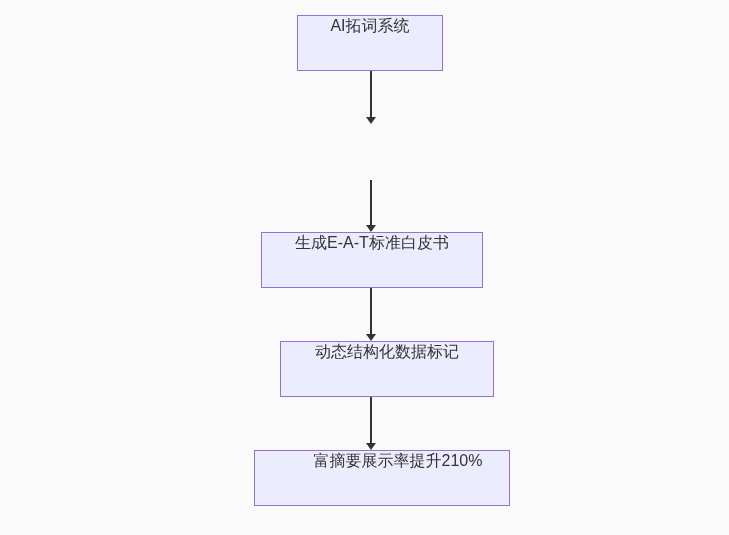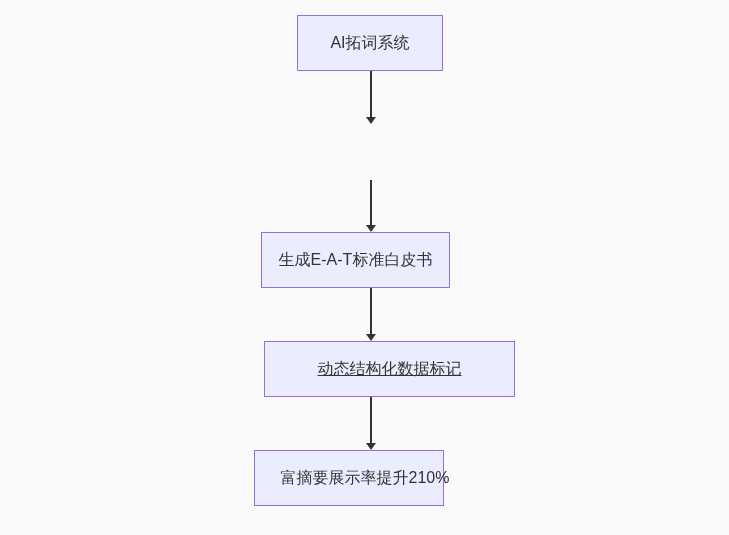--- a/index.html
+++ b/index.html
@@ -17,31 +17,30 @@
     background: #fafafa;
     overflow: hidden;
   }
   .node {
     position: absolute;
     box-sizing: border-box;
     height: 56px;
     background: #ECECFF;
     border: 1px solid #9370DB;
     display: flex;
-    align-items: center;
     justify-content: center;
     color: #333333;
     font-size: 16px;
     white-space: nowrap;
   }
   .n1 { left: 297px; top: 15px;  width: 146px; }
   .n2 { left: 274px; top: 124px; width: 199px; }
-  .n3 { left: 261px; top: 232px; width: 189px; }
-  .n4 { left: 264px; top: 341px; width: 251px; text-decoration: underline; }
-  .n5 { left: 254px; top: 450px; width: 190px; padding-left: 32px; }
+  .n3 { left: 261px; top: 232px; width: 222px; }
+  .n4 { left: 280px; top: 341px; width: 214px; }
+  .n5 { left: 254px; top: 450px; width: 256px; padding-left: 32px; }
   .edge {
     position: absolute;
     left: 370px;
     width: 2px;
     background: #333333;
   }
   .edge::after {
     content: "";
     position: absolute;
     left: 50%;

